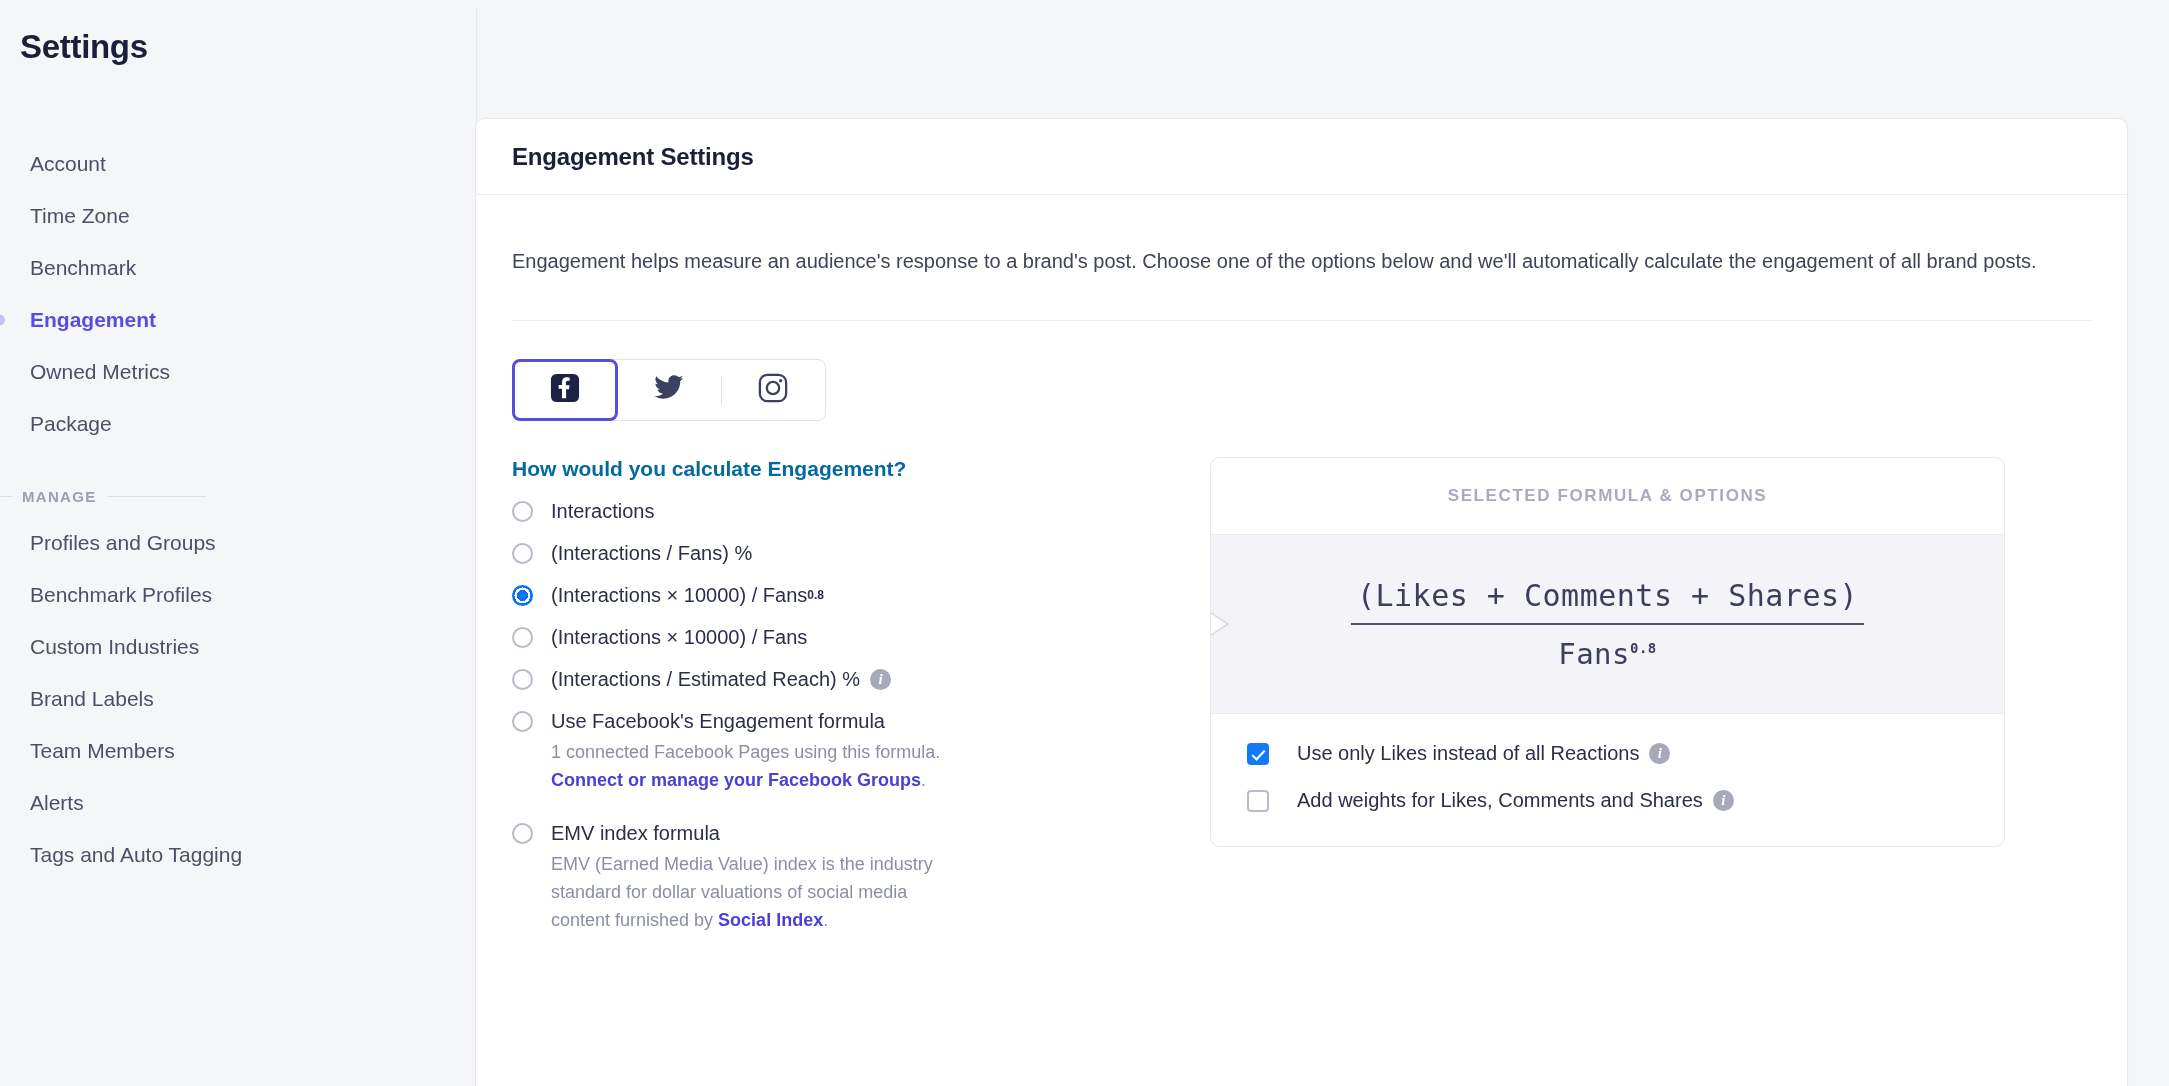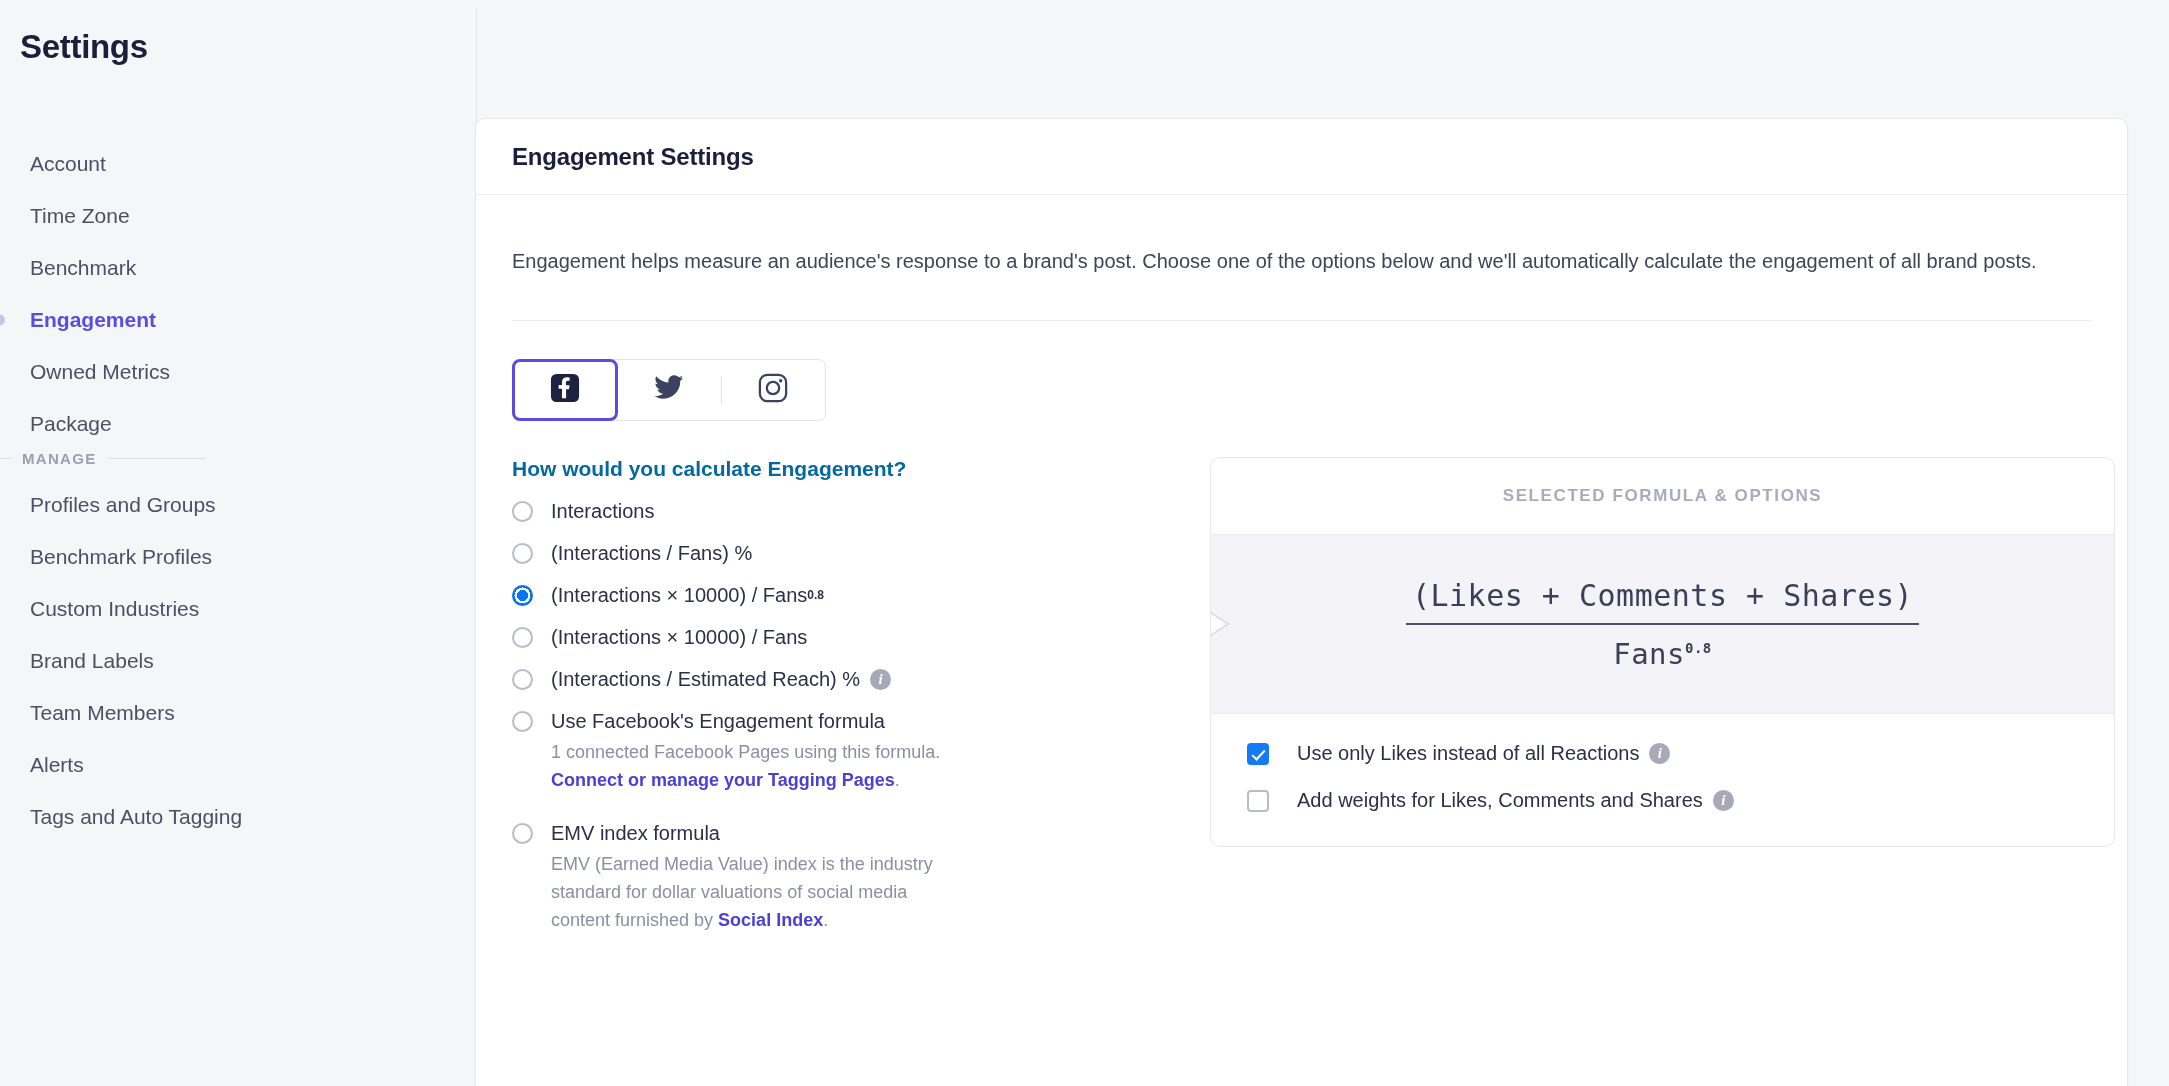--- a/index.html
+++ b/index.html
@@ -43,21 +43,21 @@
     position: absolute;
     left: -6px; top: 50%;
     transform: translateY(-50%);
     width: 11px; height: 11px;
     border-radius: 50%;
     background: #c7c3ee;
   }
 
   .nav-section {
     display: flex; align-items: center;
-    margin-bottom: 12px;
+    margin-top: 38px; margin-bottom: 12px;
     padding-left: 0px;
   }
   .nav-section .rule-left {
     width: 12px; height: 1px; background: #dcdee4; flex: 0 0 auto;
   }
   .nav-section .sect-label {
     font-size: 15px; letter-spacing: 1.3px; font-weight: bold;
     color: #9b9fb0; padding: 0 12px 0 10px; white-space: nowrap;
   }
   .nav-section .rule-right {
@@ -172,21 +172,21 @@
     font-style: italic; font-weight: bold; font-size: 15px;
     margin-left: 10px; flex: 0 0 auto; cursor: pointer;
     line-height: 1;
   }
 
   
   .formula-panel {
     border: 1px solid #e6e8ec;
     border-radius: 10px;
     background: #ffffff;
-    width: 905px;
+    width: 795px;
     position: relative;
     overflow: hidden;
   }
   .fp-head {
     height: 76px;
     display: flex; align-items: center; justify-content: center;
     font-size: 17px; font-weight: bold; letter-spacing: 1.6px;
     color: #a9abbd;
   }
   .fp-formula {
@@ -345,21 +345,21 @@
                 <span>(Interactions / Estimated Reach) %</span>
                 <span class="info-icon">i</span>
               </span>
           </div>
 
           <div class="opt-block">
             <div class="opt">
               <span class="radio"></span>
               <span class="opt-label">Use Facebook's Engagement formula</span>
             </div>
-            <div class="sub-text"><span>1 connected Facebook Pages using this formula. </span><a href="#">Connect or manage your Tagging Pages</a><span>.</span></div>
+            <div class="sub-text"><span>1 connected Facebook Pages using this formula. </span><a href="#">Connect or manage your Facebook Groups</a><span>.</span></div>
           </div>
 
           <div class="opt-block">
             <div class="opt">
               <span class="radio"></span>
               <span class="opt-label">EMV index formula</span>
             </div>
             <div class="sub-text"><span>EMV (Earned Media Value) index is the industry standard for dollar valuations of social media content furnished by </span><a href="#">Social Index</a><span>.</span></div>
           </div>
         </div>

